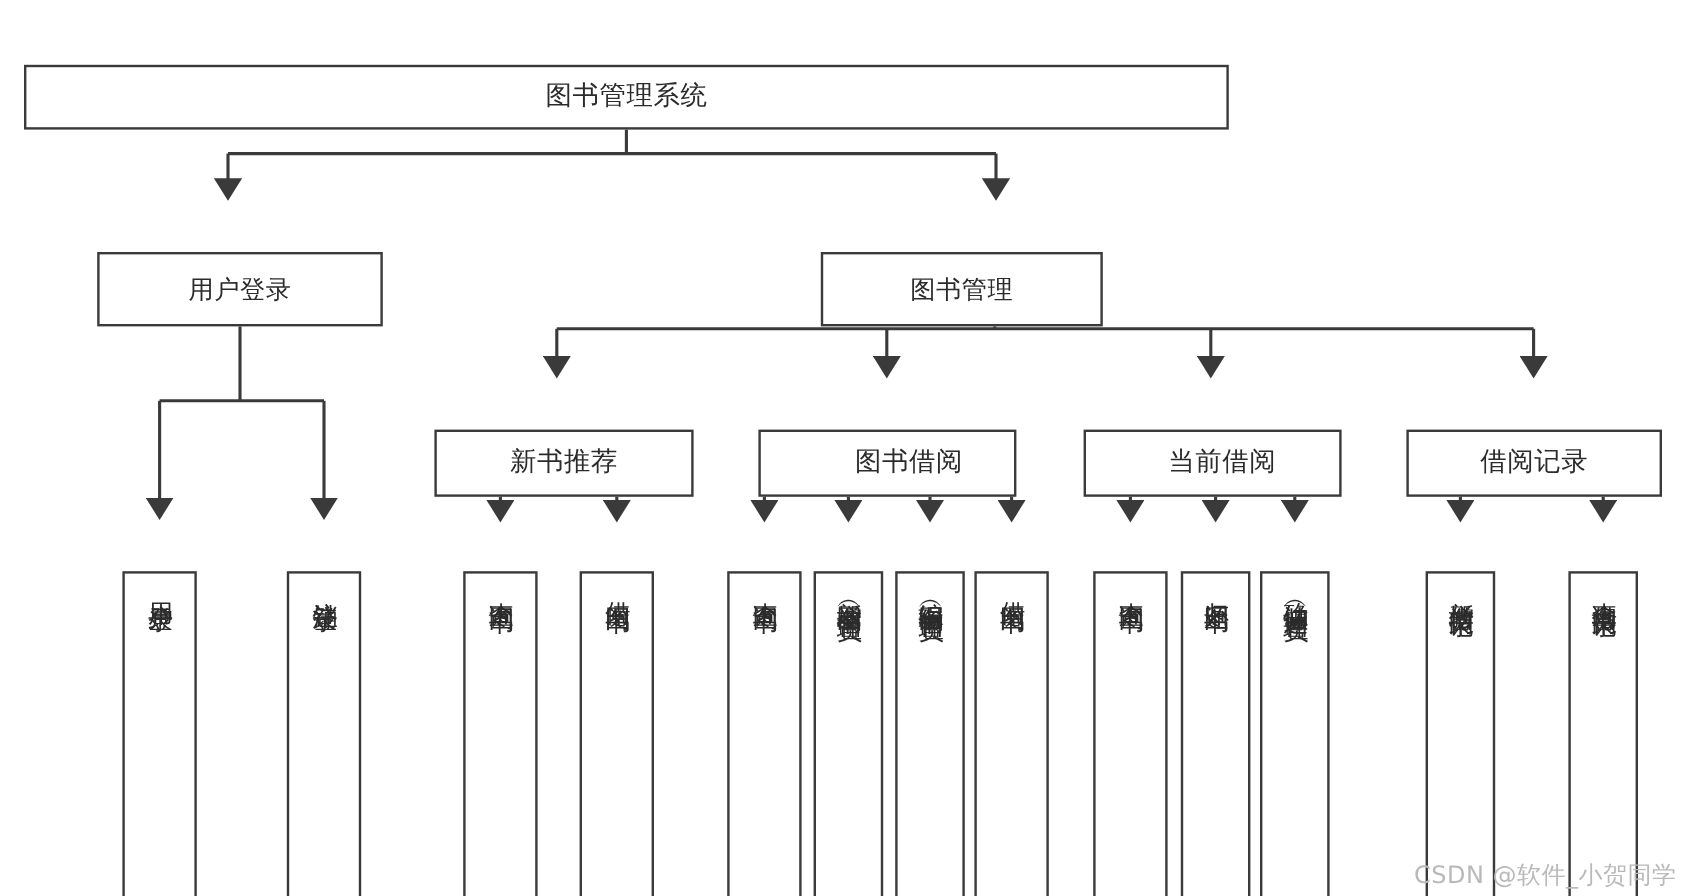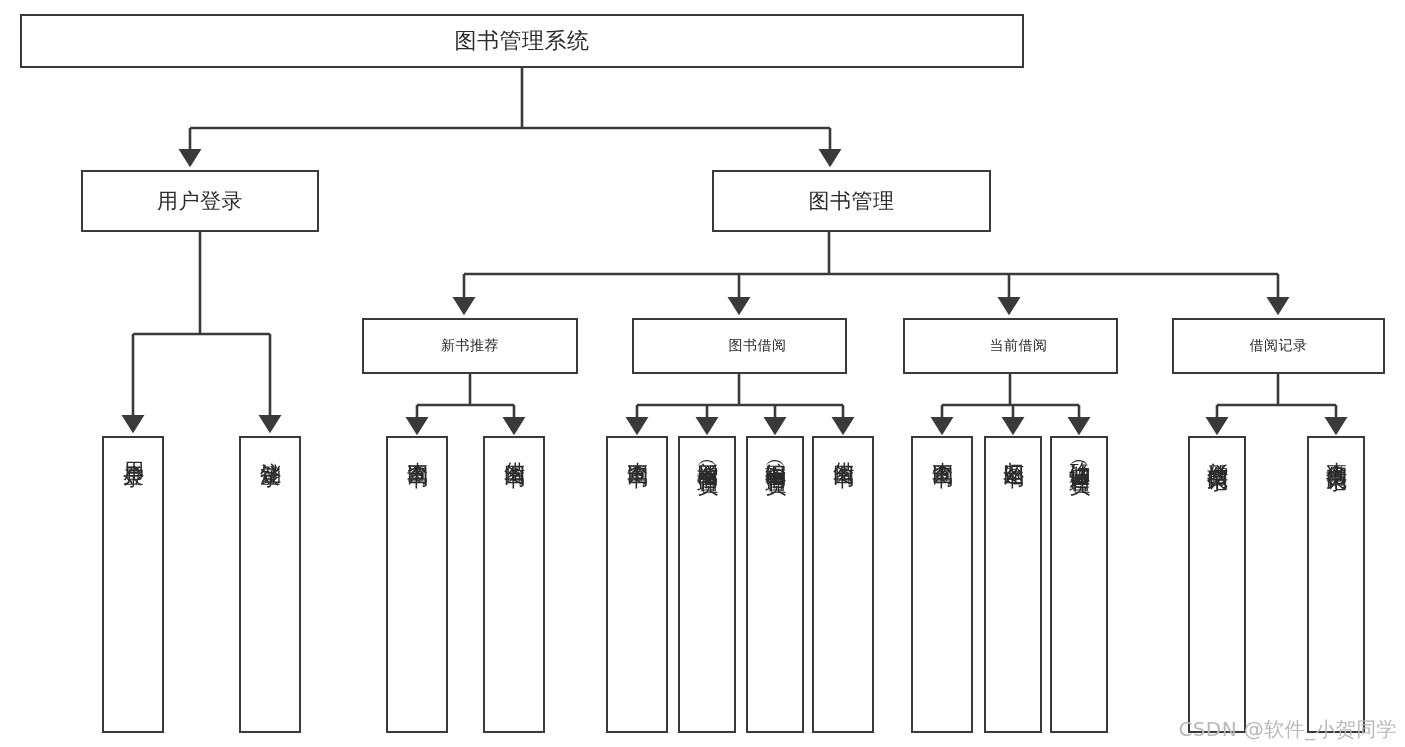--- a/index.html
+++ b/index.html
@@ -28,31 +28,32 @@
   }
   .node {
     position: absolute;
     box-sizing: border-box;
     background: #ffffff;
     border: 2.5px solid #3a3a3a;
     display: flex;
     align-items: center;
     justify-content: center;
     z-index: 2;
+    margin-top: 40px;
   }
   .node-label {
     color: #2b2b2b;
     font-size: 21px;
     line-height: 1.28;
     letter-spacing: 0.5px;
     white-space: nowrap;
   }
   .node.level-0 .node-label { font-size: 22px; }
   .node.level-1 .node-label { font-size: 21px; }
-  .node.level-2 .node-label { font-size: 14px; }
+  .node.level-2 .node-label { font-size: 22px; }
   .node.leaf {
     align-items: flex-start;
     justify-content: center;
     padding-top: 7px;
   }
   .node.leaf .node-label {
     writing-mode: vertical-rl;
     text-orientation: upright;
     font-size: 21px;
     line-height: 1.32;
@@ -128,21 +129,21 @@
     </g>
   </svg>
 
   <div class="node level-0" style="left: 20px; top: 14px; width: 1004px; height: 54px;">
     <span class="node-label">图书管理系统</span>
   </div>
 
   <div class="node level-1" style="left: 81px; top: 170px; width: 238px; height: 62px;">
     <span class="node-label">用户登录</span>
   </div>
-  <div class="node level-1" style="left: 712px; top: 170px; width: 279px; height: 62px;">
+  <div class="node level-1" style="left: 684px; top: 170px; width: 235px; height: 62px;">
     <span class="node-label">图书管理</span>
   </div>
 
   <div class="node level-2" style="left: 362px; top: 318px; width: 216px; height: 56px;">
     <span class="node-label">新书推荐</span>
   </div>
   <div class="node level-2" style="left: 632px; top: 318px; width: 215px; height: 56px; padding-left: 36px;">
     <span class="node-label">图书借阅</span>
   </div>
   <div class="node level-2" style="left: 903px; top: 318px; width: 215px; height: 56px; padding-left: 16px;">

